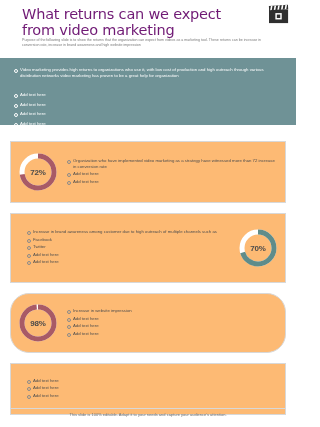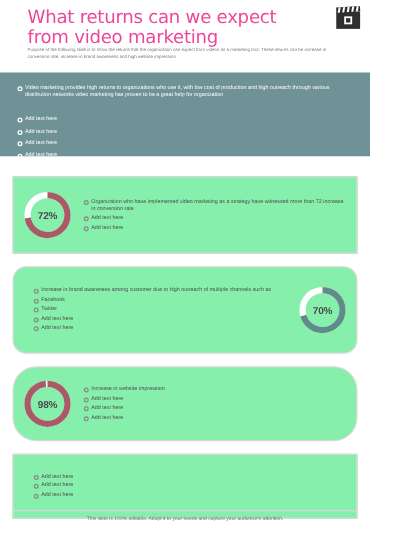--- a/index.html
+++ b/index.html
@@ -11,21 +11,21 @@
     position:relative;
   }
   .slide{position:relative;width:296px;height:427px;background:#fff;}
 
   
   .header{position:absolute;left:0;top:0;width:296px;height:58px;}
   .title{
     position:absolute;left:22px;top:6px;width:232px;
     font-family:"DejaVu Sans", sans-serif;
     font-size:14.5px;line-height:16px;
-    color:#ec4899;font-weight:400;letter-spacing:-0.2px;
+    color:#701a75;font-weight:400;letter-spacing:-0.2px;
   }
   .clapper{position:absolute;right:6px;top:4px;width:22px;height:20px;}
 
   .subtitle{
     position:absolute;left:22px;top:38px;width:248px;
     font-size:3.6px;line-height:5.2px;color:#7a7a7a;
     text-align:left;
   }
 
   
@@ -43,25 +43,25 @@
     width:2px;height:2px;border:0.5px solid #ffffff;border-radius:50%;
     background:transparent;
   }
   .banner .b-main{position:absolute;left:12px;top:9px;width:258px;}
   .banner .b-list{position:absolute;left:12px;top:34px;width:258px;}
   .banner .b-list li{margin-bottom:3.6px;}
 
   
   .card{
     position:absolute;left:10px;width:276px;
-    background:#86efac;border:0.8px solid #d8d8d8;
+    background:#fdba74;border:0.8px solid #d8d8d8;
     box-sizing:border-box;
   }
   #card1{top:141px;height:62px;}
-  #card2{top:213px;height:70px;border-radius:11px;}
+  #card2{top:213px;height:70px;}
   #card3{top:293px;height:60px;border-radius:19px;}
   #card4{top:363px;height:52px;}
 
   .card-inner{
     position:relative;width:100%;height:100%;
     display:flex;align-items:center;
   }
   .card-inner.left{flex-direction:row;}
   .card-inner.right{flex-direction:row-reverse;}
 

